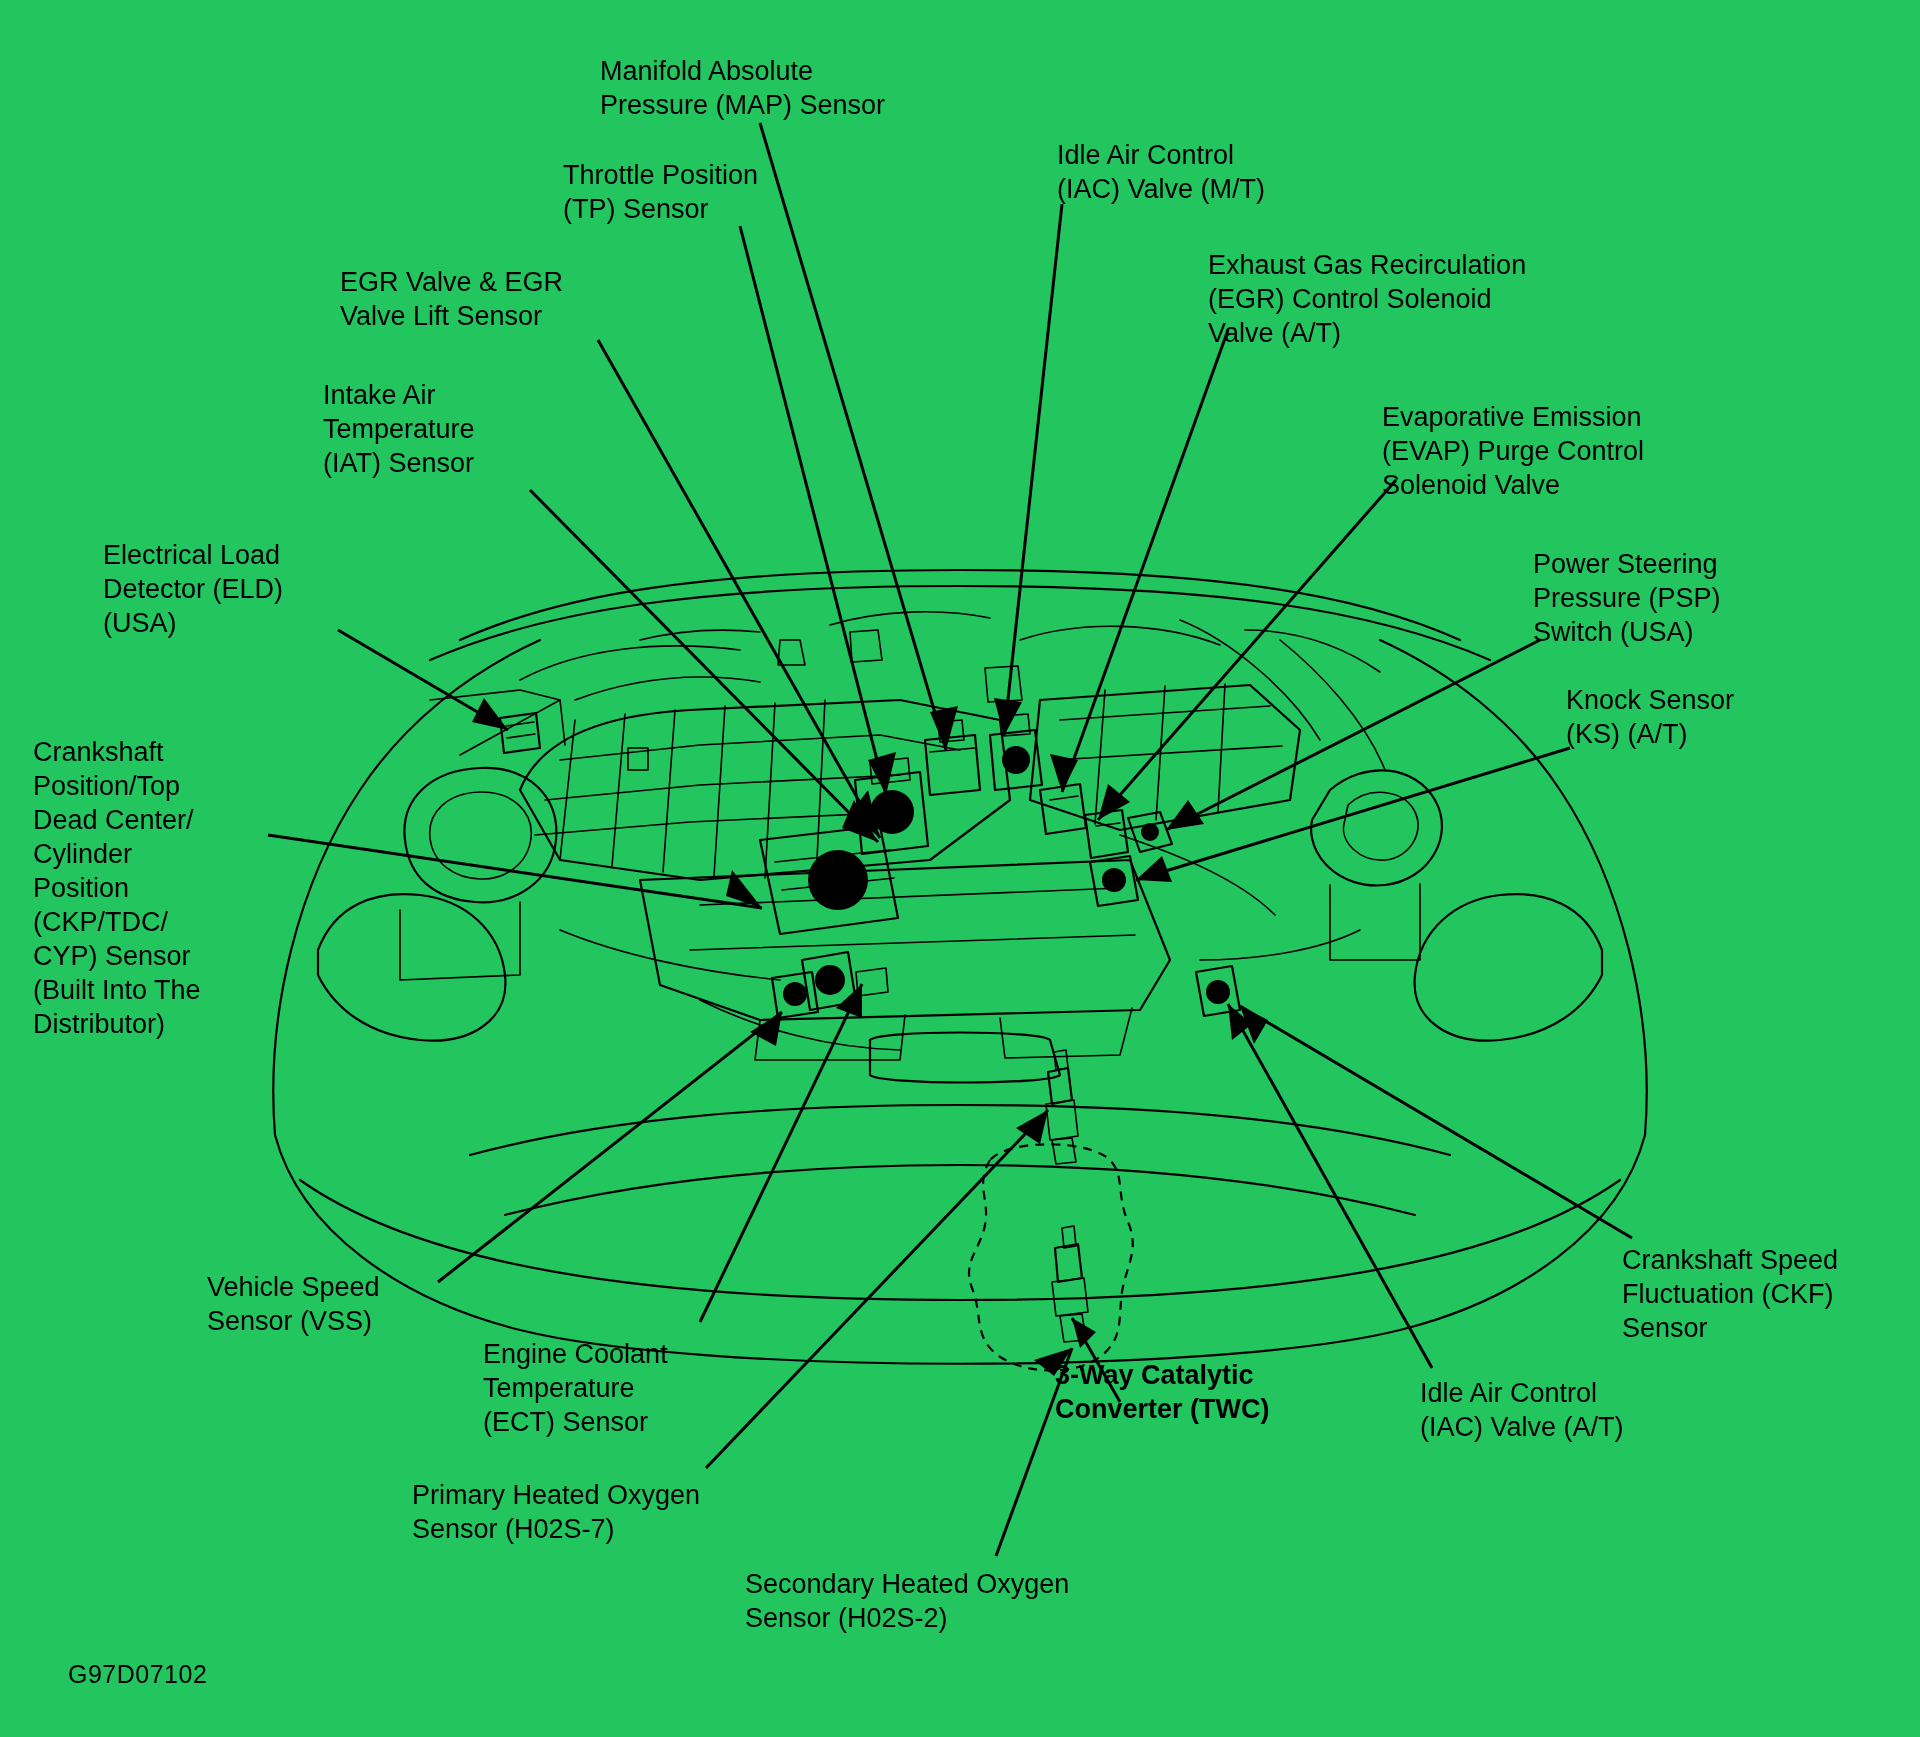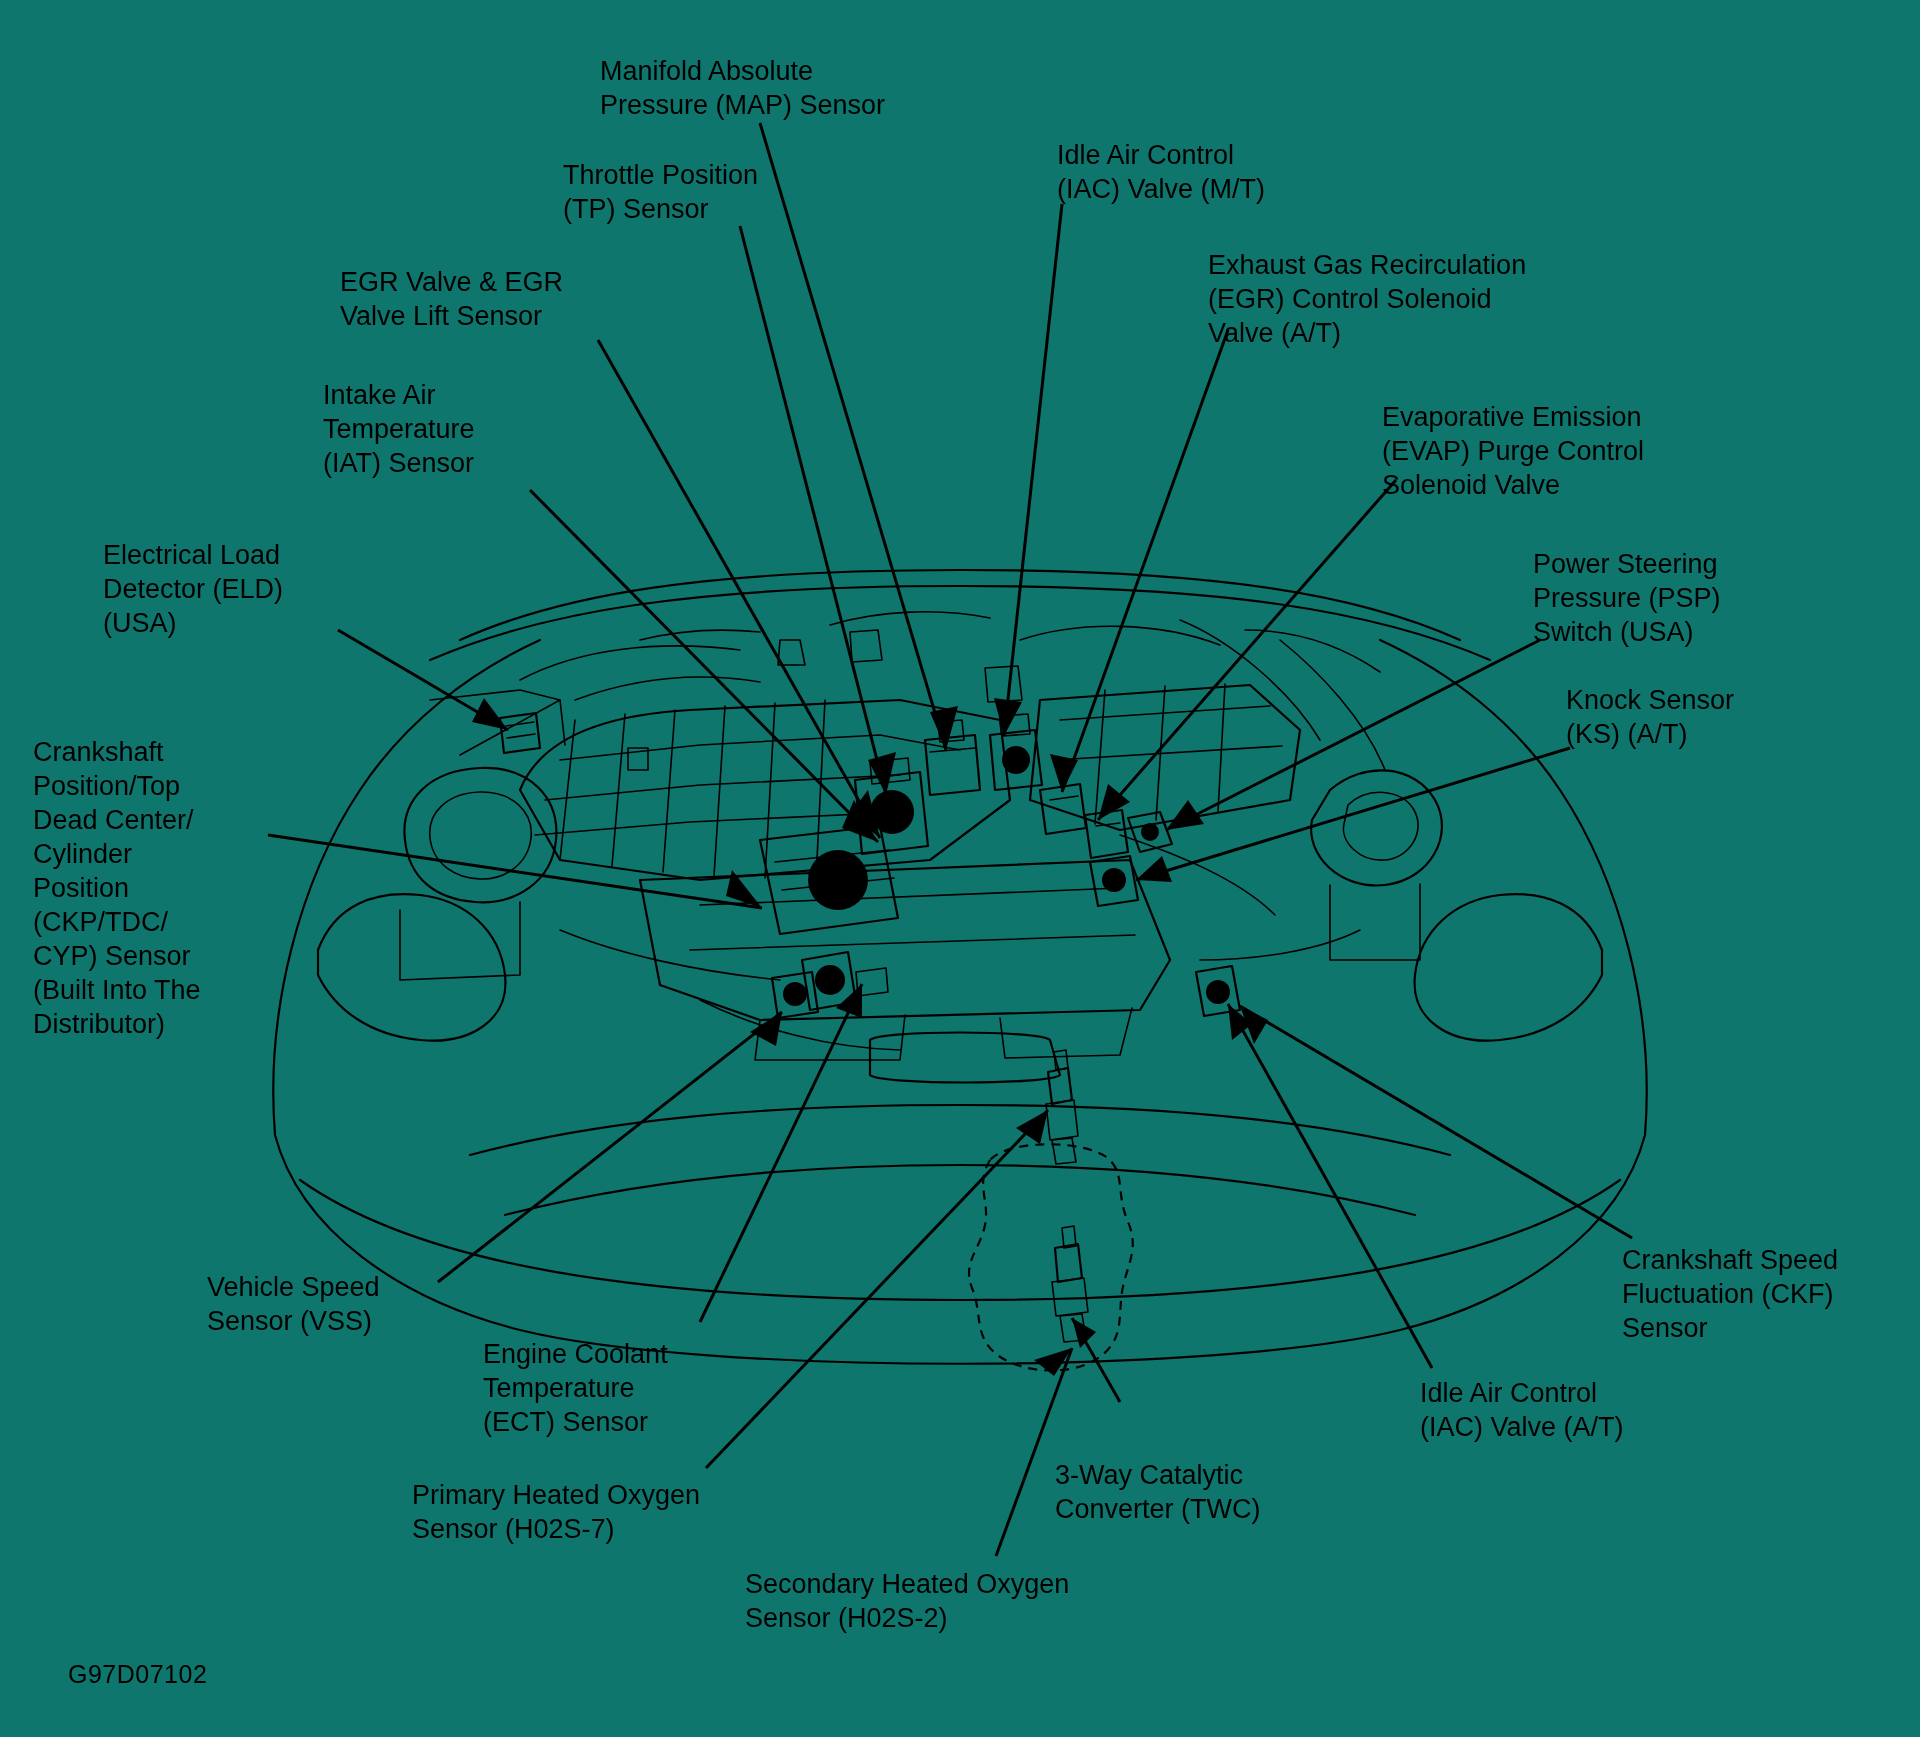--- a/index.html
+++ b/index.html
@@ -4,21 +4,21 @@
 <style>
   html, body {
     margin: 0;
     padding: 0;
     background: #ffffff;
   }
   #page {
     position: relative;
     width: 1920px;
     height: 1737px;
-    background: #0f766e;
+    background: #22c55e;
     font-family: "Liberation Sans", sans-serif;
     overflow: hidden;
   }
   #diagram-svg {
     position: absolute;
     left: 0;
     top: 0;
     width: 1920px;
     height: 1737px;
   }
@@ -296,21 +296,21 @@
   <div class="label" style="left:1622px; top:1243px;">Crankshaft Speed
 Fluctuation (CKF)
 Sensor</div>
   <div class="label" style="left:207px; top:1270px;">Vehicle Speed
 Sensor (VSS)</div>
   <div class="label" style="left:483px; top:1337px;">Engine Coolant
 Temperature
 (ECT) Sensor</div>
   <div class="label" style="left:1420px; top:1376px;">Idle Air Control
 (IAC) Valve (A/T)</div>
-  <div class="label" style="left:1055px; top:1458px;">3-Way Catalytic
+  <div class="label" style="left:1055px; top:1358px;font-weight:bold;">3-Way Catalytic
 Converter (TWC)</div>
   <div class="label" style="left:412px; top:1478px;">Primary Heated Oxygen
 Sensor (H02S-7)</div>
   <div class="label" style="left:745px; top:1567px;">Secondary Heated Oxygen
 Sensor (H02S-2)</div>
 
   <div class="figure-id">G97D07102</div>
 
 </div>
 

